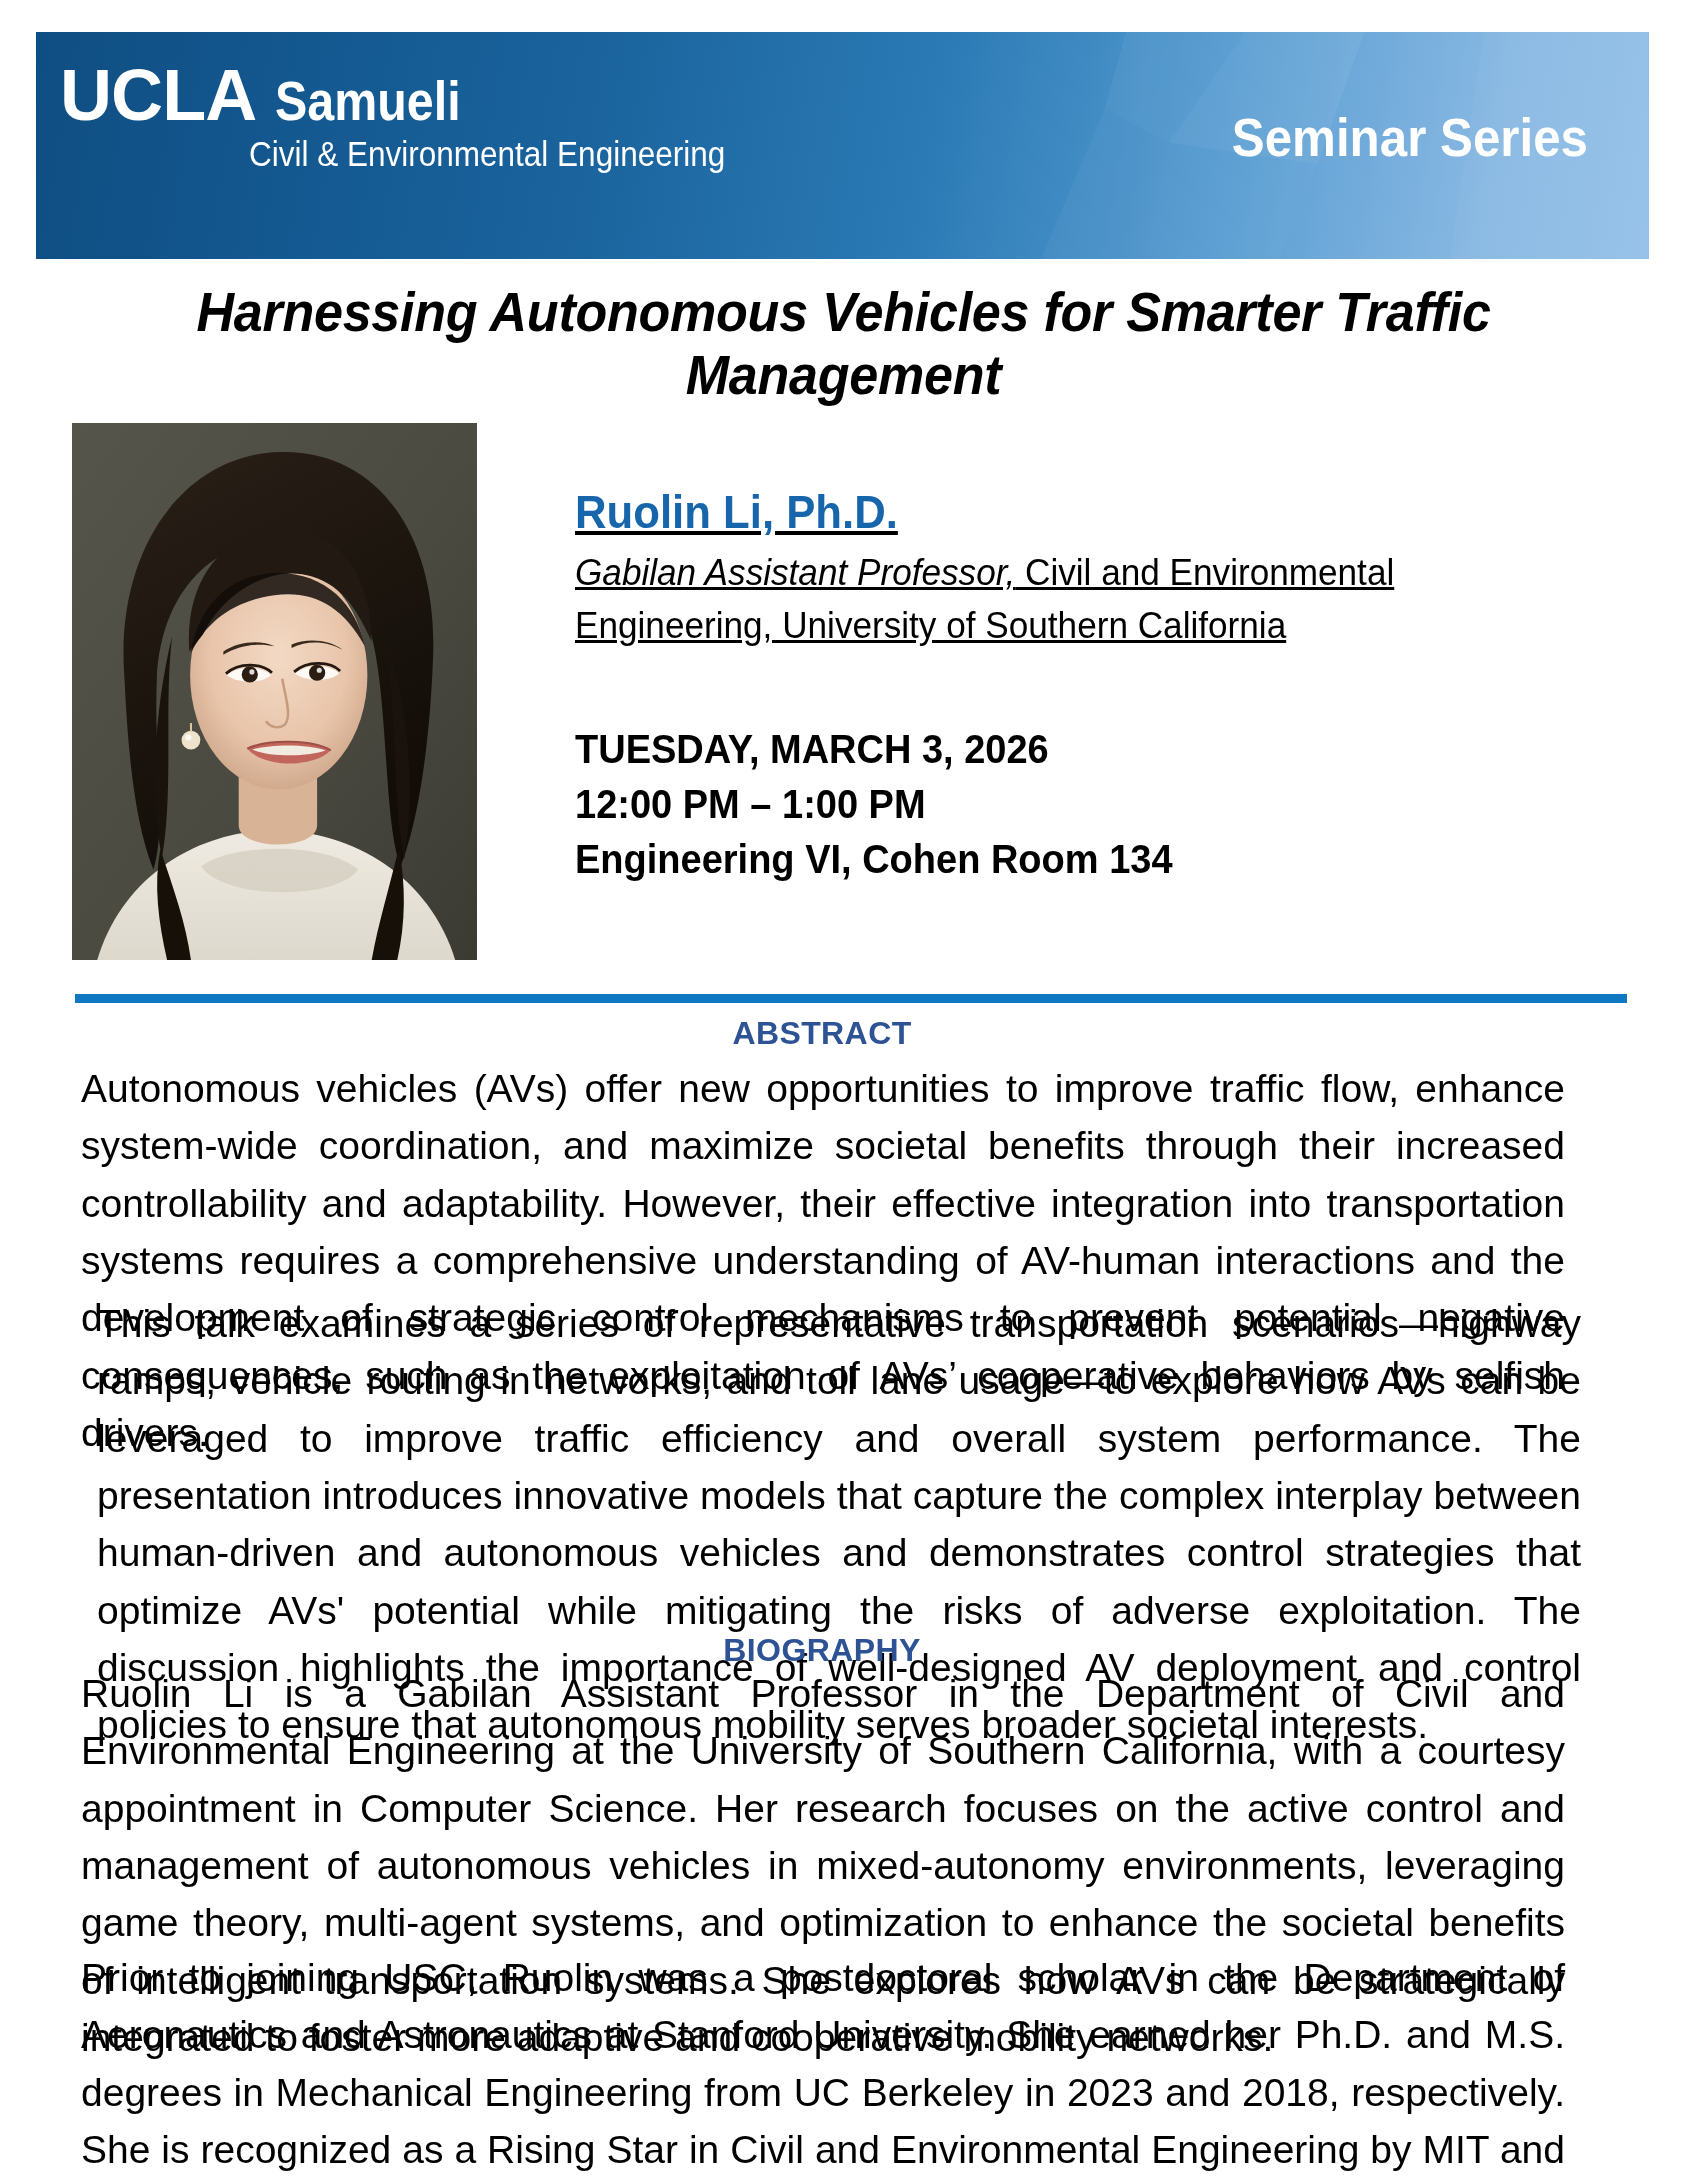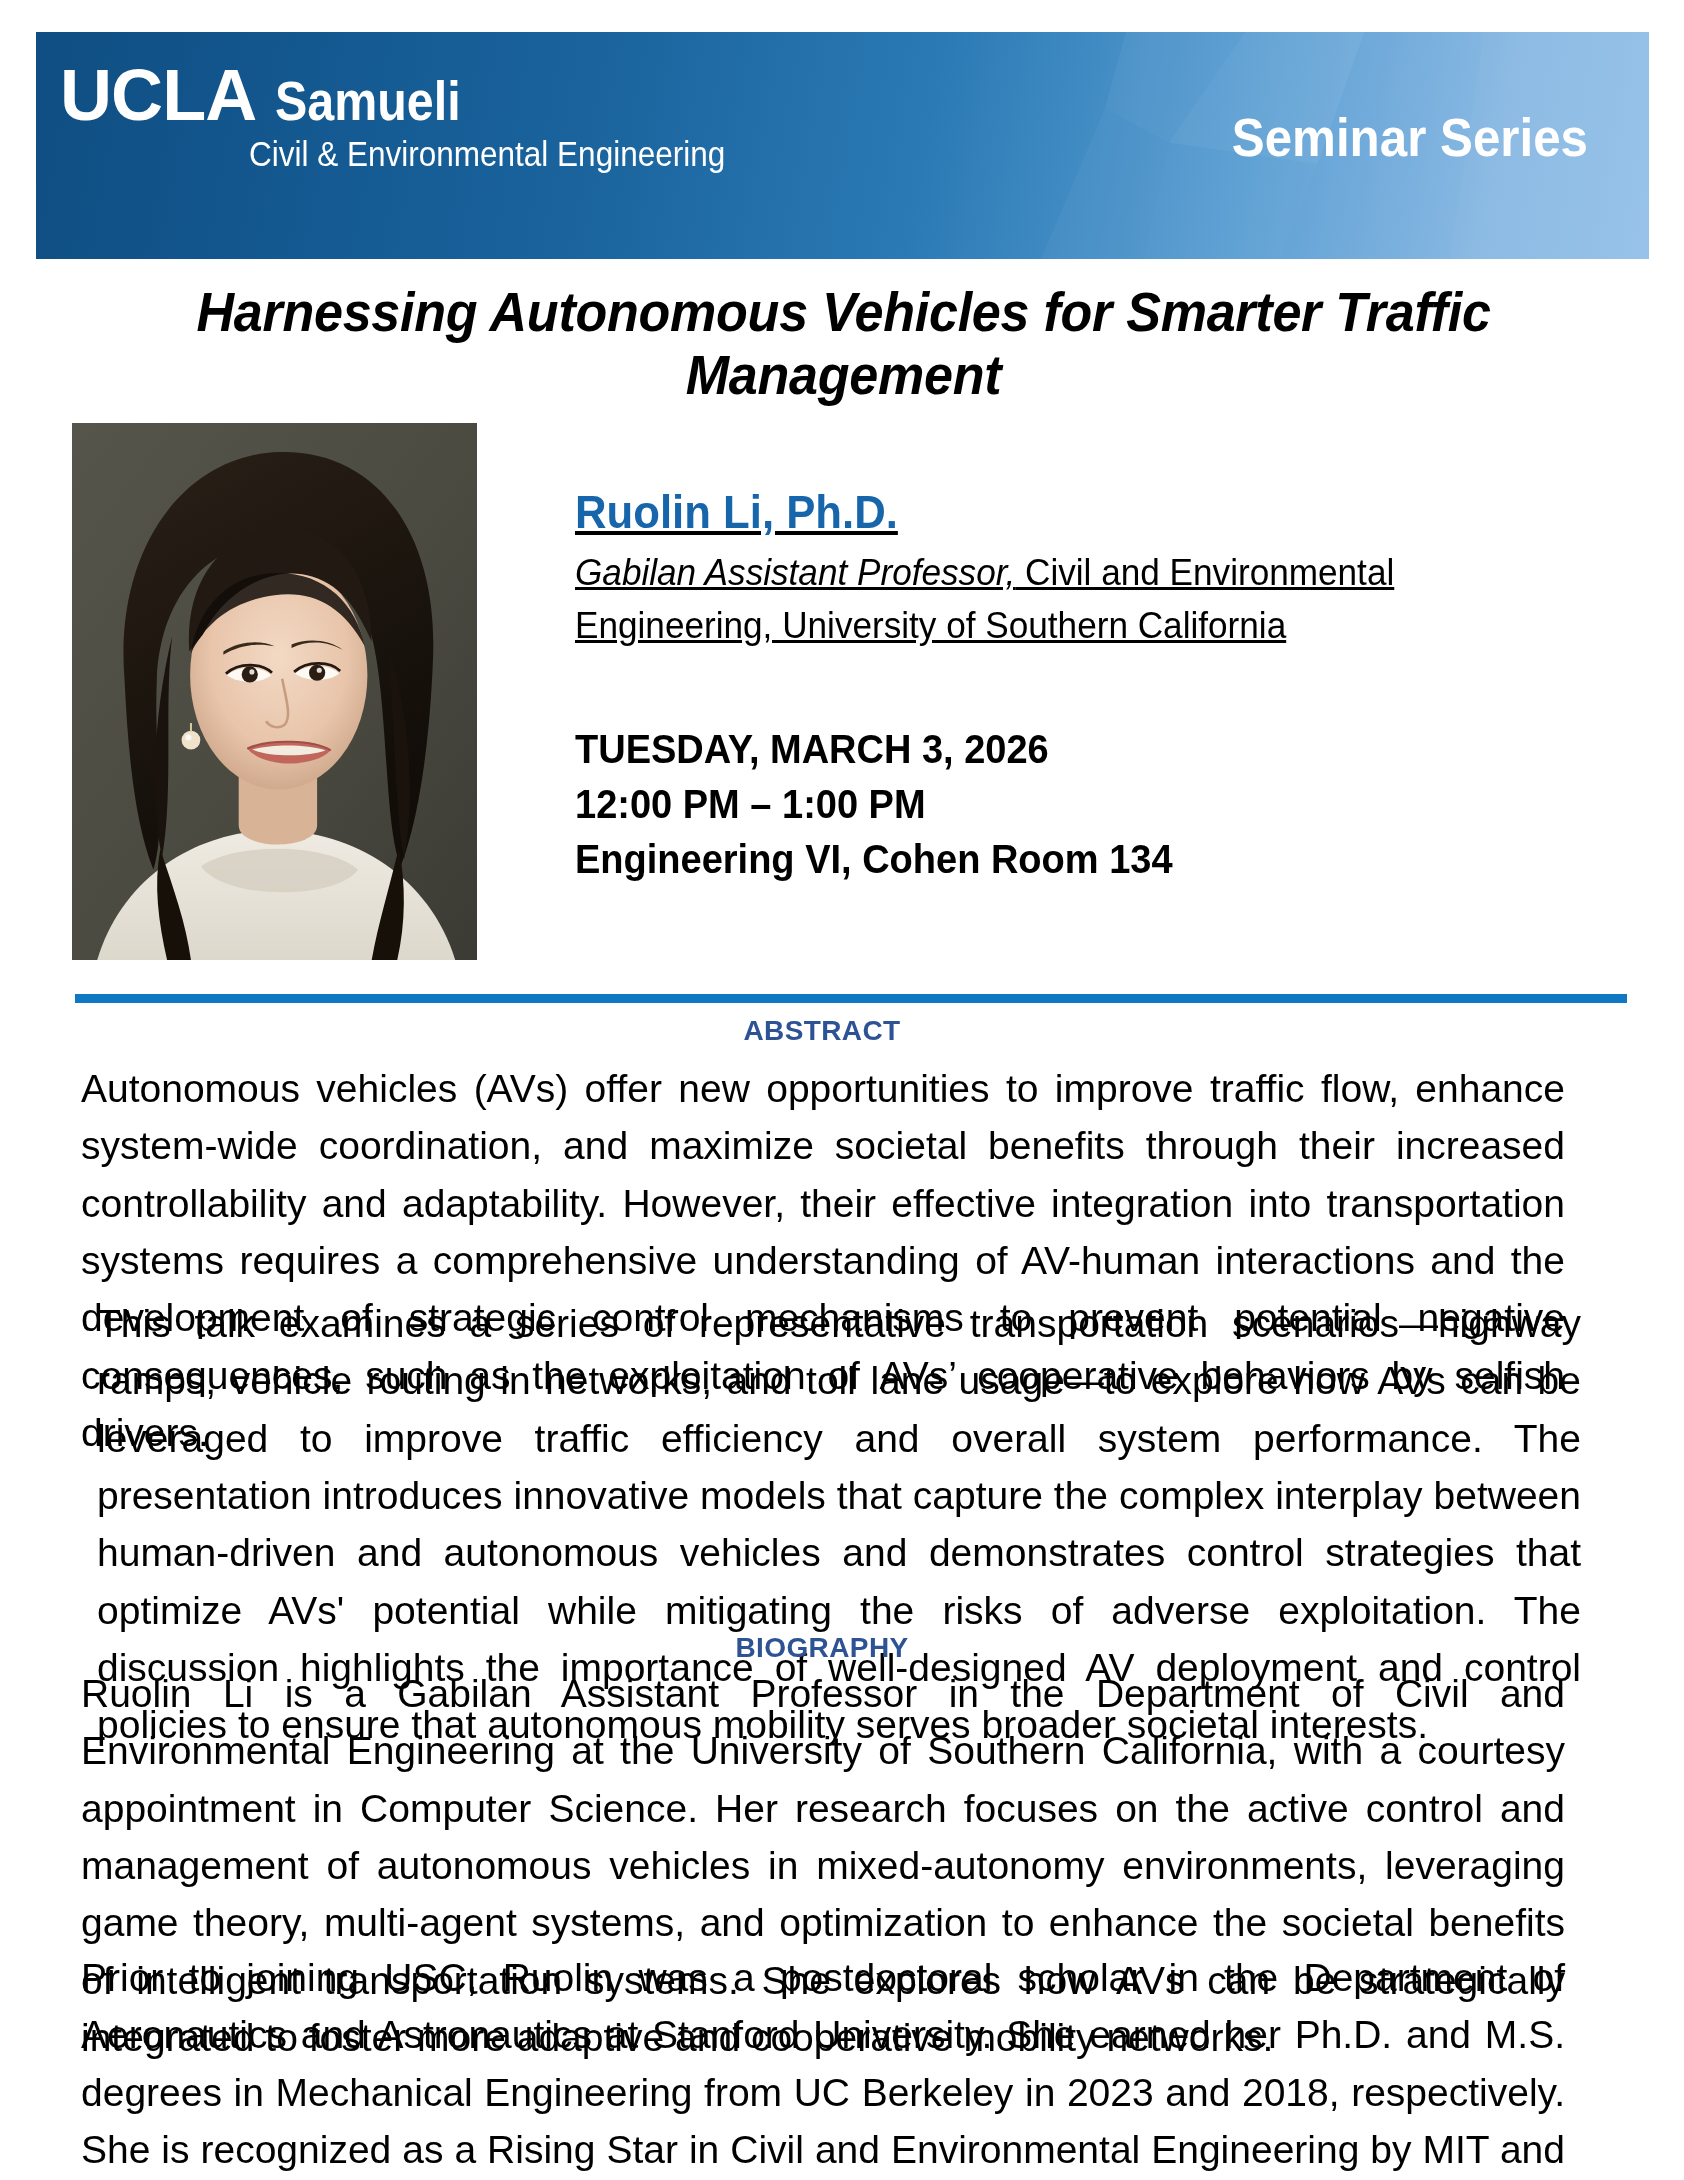--- a/index.html
+++ b/index.html
@@ -186,21 +186,21 @@
   }
 
   
   .section-heading {
     position: absolute;
     left: 81px;
     width: 1482px;
     text-align: center;
     font-family: "Liberation Sans Narrow", "Liberation Sans", sans-serif;
     font-weight: bold;
-    font-size: 28px;
+    font-size: 32px;
     letter-spacing: 0.4px;
     color: #2e5395;
   }
   #abstract-heading { top: 1015px; }
   #biography-heading { top: 1623px; margin-top: 9px; }
 
   .body-text {
     position: absolute;
     left: 81px;
     width: 1484px;

